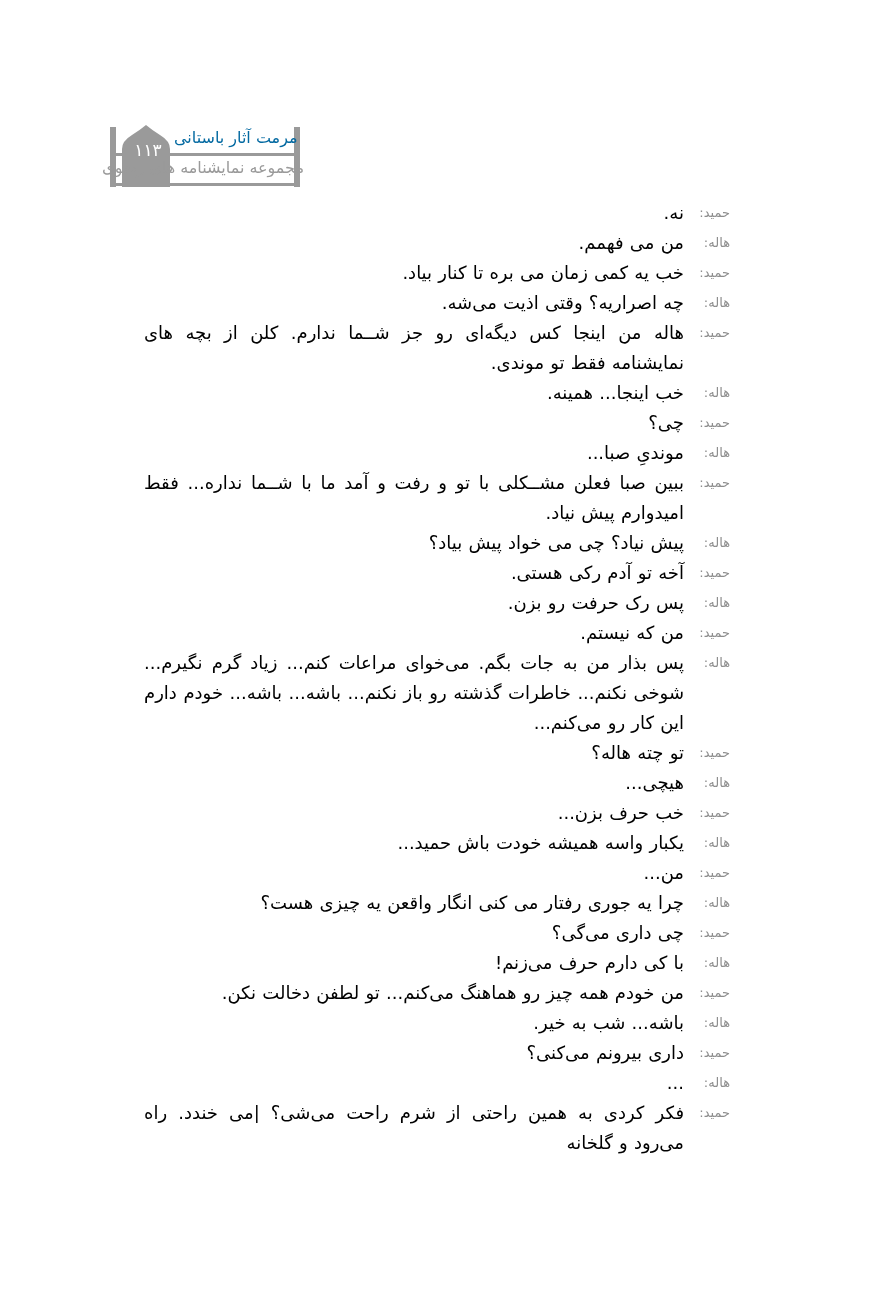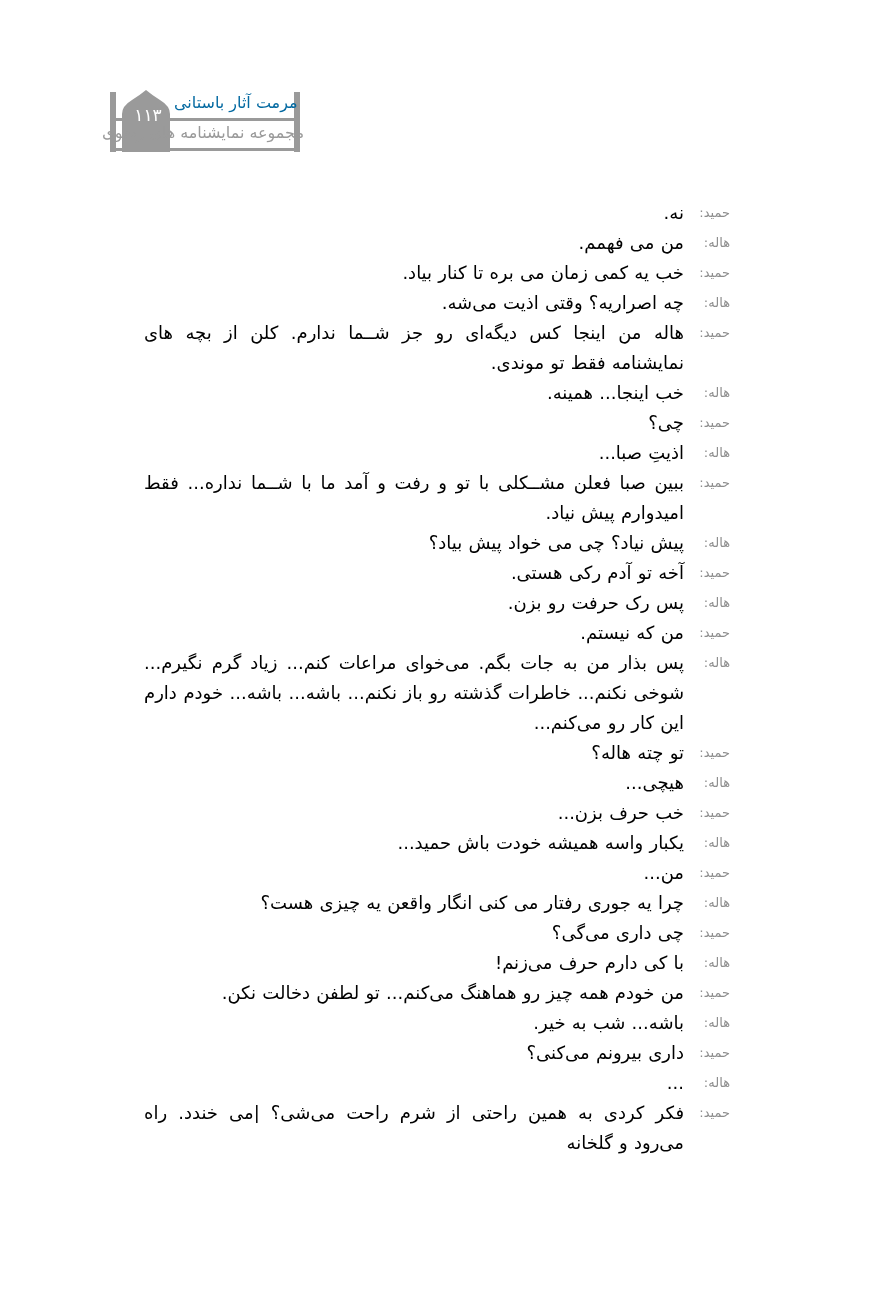--- a/index.html
+++ b/index.html
@@ -21,20 +21,21 @@
     top: 88px;
     left: 108px;
     width: 196px;
     height: 68px;
   }
   .header-logo {
     position: relative;
     width: 100%;
     height: 100%;
     display: block;
+    margin-top: 35px;
   }
   .header-logo-svg {
     position: absolute;
     inset: 0;
     width: 196px;
     height: 68px;
   }
   .header-page-number {
     position: absolute;
     left: 18px;
@@ -162,21 +163,21 @@
     <div class="dialogue-line">
       <div class="speaker-name">هاله</div>
       <div class="line-text single">خب اینجا... همینه.</div>
     </div>
     <div class="dialogue-line">
       <div class="speaker-name">حمید</div>
       <div class="line-text single">چی؟</div>
     </div>
     <div class="dialogue-line">
       <div class="speaker-name">هاله</div>
-      <div class="line-text single">اذیتِ صبا...</div>
+      <div class="line-text single">موندیِ صبا...</div>
     </div>
     <div class="dialogue-line">
       <div class="speaker-name">حمید</div>
       <div class="line-text">ببین صبا فعلن مشــکلی با تو و رفت و آمد ما با شــما نداره... فقط امیدوارم پیش نیاد.</div>
     </div>
     <div class="dialogue-line">
       <div class="speaker-name">هاله</div>
       <div class="line-text single">پیش نیاد؟ چی می خواد پیش بیاد؟</div>
     </div>
     <div class="dialogue-line">

